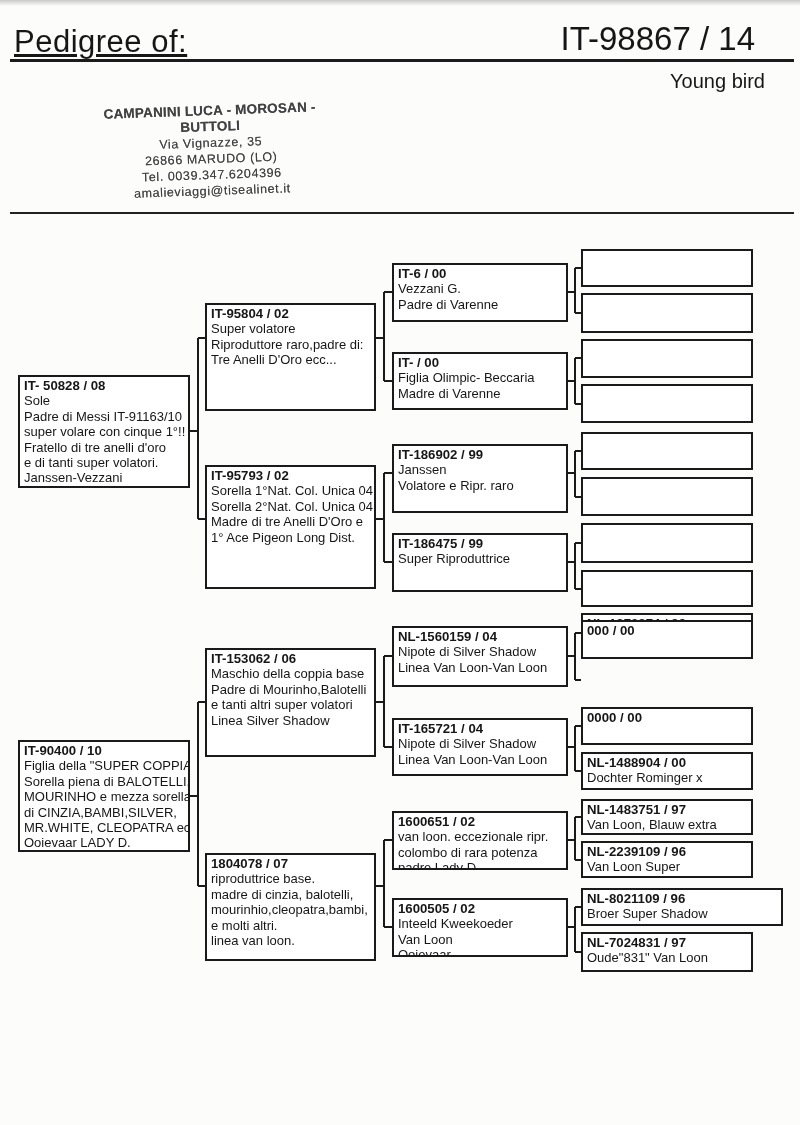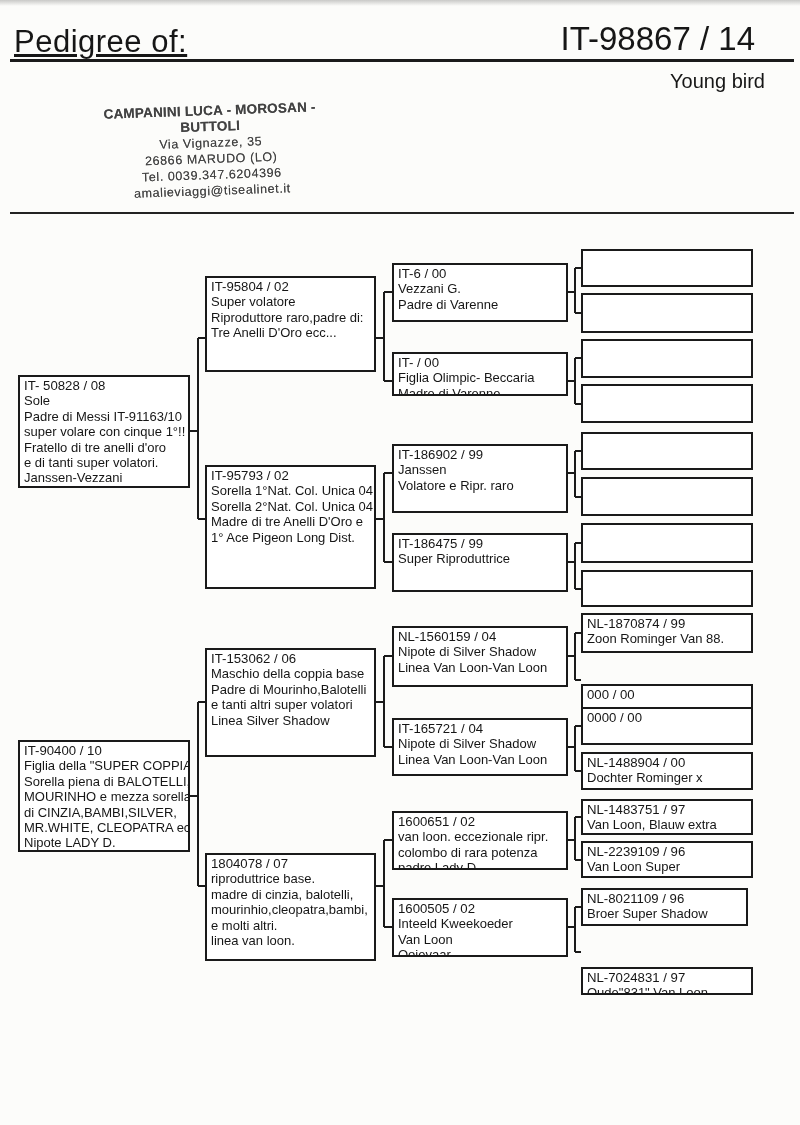--- a/index.html
+++ b/index.html
@@ -30,21 +30,21 @@
   .box{
     position:absolute;
     background:#fff;
     border:2px solid #1a1a1a;
     box-sizing:border-box;
     padding:1px 4px;
     font-size:13px;line-height:15.4px;
     overflow:hidden;
     white-space:nowrap;
   }
-  .box .ring{font-size:13.2px;}
+  .box .ring{font-size:13.2px;font-weight:bold;}
   svg.connectors{position:absolute;left:0;top:0;pointer-events:none;}
   svg.connectors line{stroke:#1a1a1a;stroke-width:2;shape-rendering:crispEdges;}
 </style>
 </head>
 <body>
 
 <div class="page">
   <div class="scan-edge"></div>
 
   <div class="title">Pedigree of:</div>
@@ -71,24 +71,24 @@
     <div>e di tanti super volatori.</div>
     <div>Janssen-Vezzani</div>
   </div>
   <div class="box" style="left:18px;top:740px;width:172px;height:112px">
     <div class="ring">IT-90400 / 10</div>
     <div>Figlia della "SUPER COPPIA"</div>
     <div>Sorella piena di BALOTELLI,</div>
     <div>MOURINHO e mezza sorella</div>
     <div>di CINZIA,BAMBI,SILVER,</div>
     <div>MR.WHITE, CLEOPATRA ecc...</div>
-    <div>Nipote LADY D.</div>
-  </div>
-
-  <div class="box" style="left:205px;top:276px;width:171px;height:96px">
+    <div>Ooievaar LADY D.</div>
+  </div>
+
+  <div class="box" style="left:205px;top:303px;width:171px;height:108px">
     <div class="ring">IT-95804 / 02</div>
     <div>Super volatore</div>
     <div>Riproduttore raro,padre di:</div>
     <div>Tre Anelli D'Oro ecc...</div>
   </div>
   <div class="box" style="left:205px;top:465px;width:171px;height:124px">
     <div class="ring">IT-95793 / 02</div>
     <div>Sorella 1°Nat. Col. Unica 04</div>
     <div>Sorella 2°Nat. Col. Unica 04</div>
     <div>Madre di tre Anelli D'Oro e</div>
@@ -108,21 +108,21 @@
     <div>mourinhio,cleopatra,bambi,</div>
     <div>e molti altri.</div>
     <div>linea van loon.</div>
   </div>
 
   <div class="box" style="left:392px;top:263px;width:176px;height:59px">
     <div class="ring">IT-6 / 00</div>
     <div>Vezzani G.</div>
     <div>Padre di Varenne</div>
   </div>
-  <div class="box" style="left:392px;top:352px;width:176px;height:44px">
+  <div class="box" style="left:392px;top:352px;width:176px;height:58px">
     <div class="ring">IT- / 00</div>
     <div>Figlia Olimpic- Beccaria</div>
     <div>Madre di Varenne</div>
   </div>
   <div class="box" style="left:392px;top:444px;width:176px;height:69px">
     <div class="ring">IT-186902 / 99</div>
     <div>Janssen</div>
     <div>Volatore e Ripr. raro</div>
   </div>
   <div class="box" style="left:392px;top:533px;width:176px;height:59px">
@@ -174,43 +174,43 @@
     <div class="ring"></div>
   </div>
   <div class="box" style="left:581px;top:570px;width:172px;height:37px">
     <div class="ring"></div>
   </div>
 
   <div class="box" style="left:581px;top:613px;width:172px;height:40px">
     <div class="ring">NL-1870874 / 99</div>
     <div>Zoon Rominger Van 88.</div>
   </div>
-  <div class="box" style="left:581px;top:684px;width:172px;height:39px">
+  <div class="box" style="left:581px;top:620px;width:172px;height:39px">
     <div class="ring">000 / 00</div>
   </div>
   <div class="box" style="left:581px;top:707px;width:172px;height:38px">
     <div class="ring">0000 / 00</div>
   </div>
   <div class="box" style="left:581px;top:752px;width:172px;height:38px">
     <div class="ring">NL-1488904 / 00</div>
     <div>Dochter Rominger x</div>
   </div>
   <div class="box" style="left:581px;top:799px;width:172px;height:36px">
     <div class="ring">NL-1483751 / 97</div>
     <div>Van Loon, Blauw extra</div>
   </div>
   <div class="box" style="left:581px;top:841px;width:172px;height:37px">
     <div class="ring">NL-2239109 / 96</div>
     <div>Van Loon Super</div>
   </div>
-  <div class="box" style="left:581px;top:888px;width:167px;height:38px">
+  <div class="box" style="left:581px;top:888px;width:202px;height:38px">
     <div class="ring">NL-8021109 / 96</div>
     <div>Broer Super Shadow</div>
   </div>
-  <div class="box" style="left:581px;top:967px;width:172px;height:28px">
+  <div class="box" style="left:581px;top:932px;width:172px;height:40px">
     <div class="ring">NL-7024831 / 97</div>
     <div>Oude"831" Van Loon</div>
   </div>
 
   <svg class="connectors" width="800" height="1125">
     <g>
       <line x1="190" y1="431" x2="198" y2="431"></line>
       <line x1="198" y1="338" x2="198" y2="519"></line>
       <line x1="198" y1="338" x2="205" y2="338"></line>
       <line x1="198" y1="519" x2="205" y2="519"></line>

